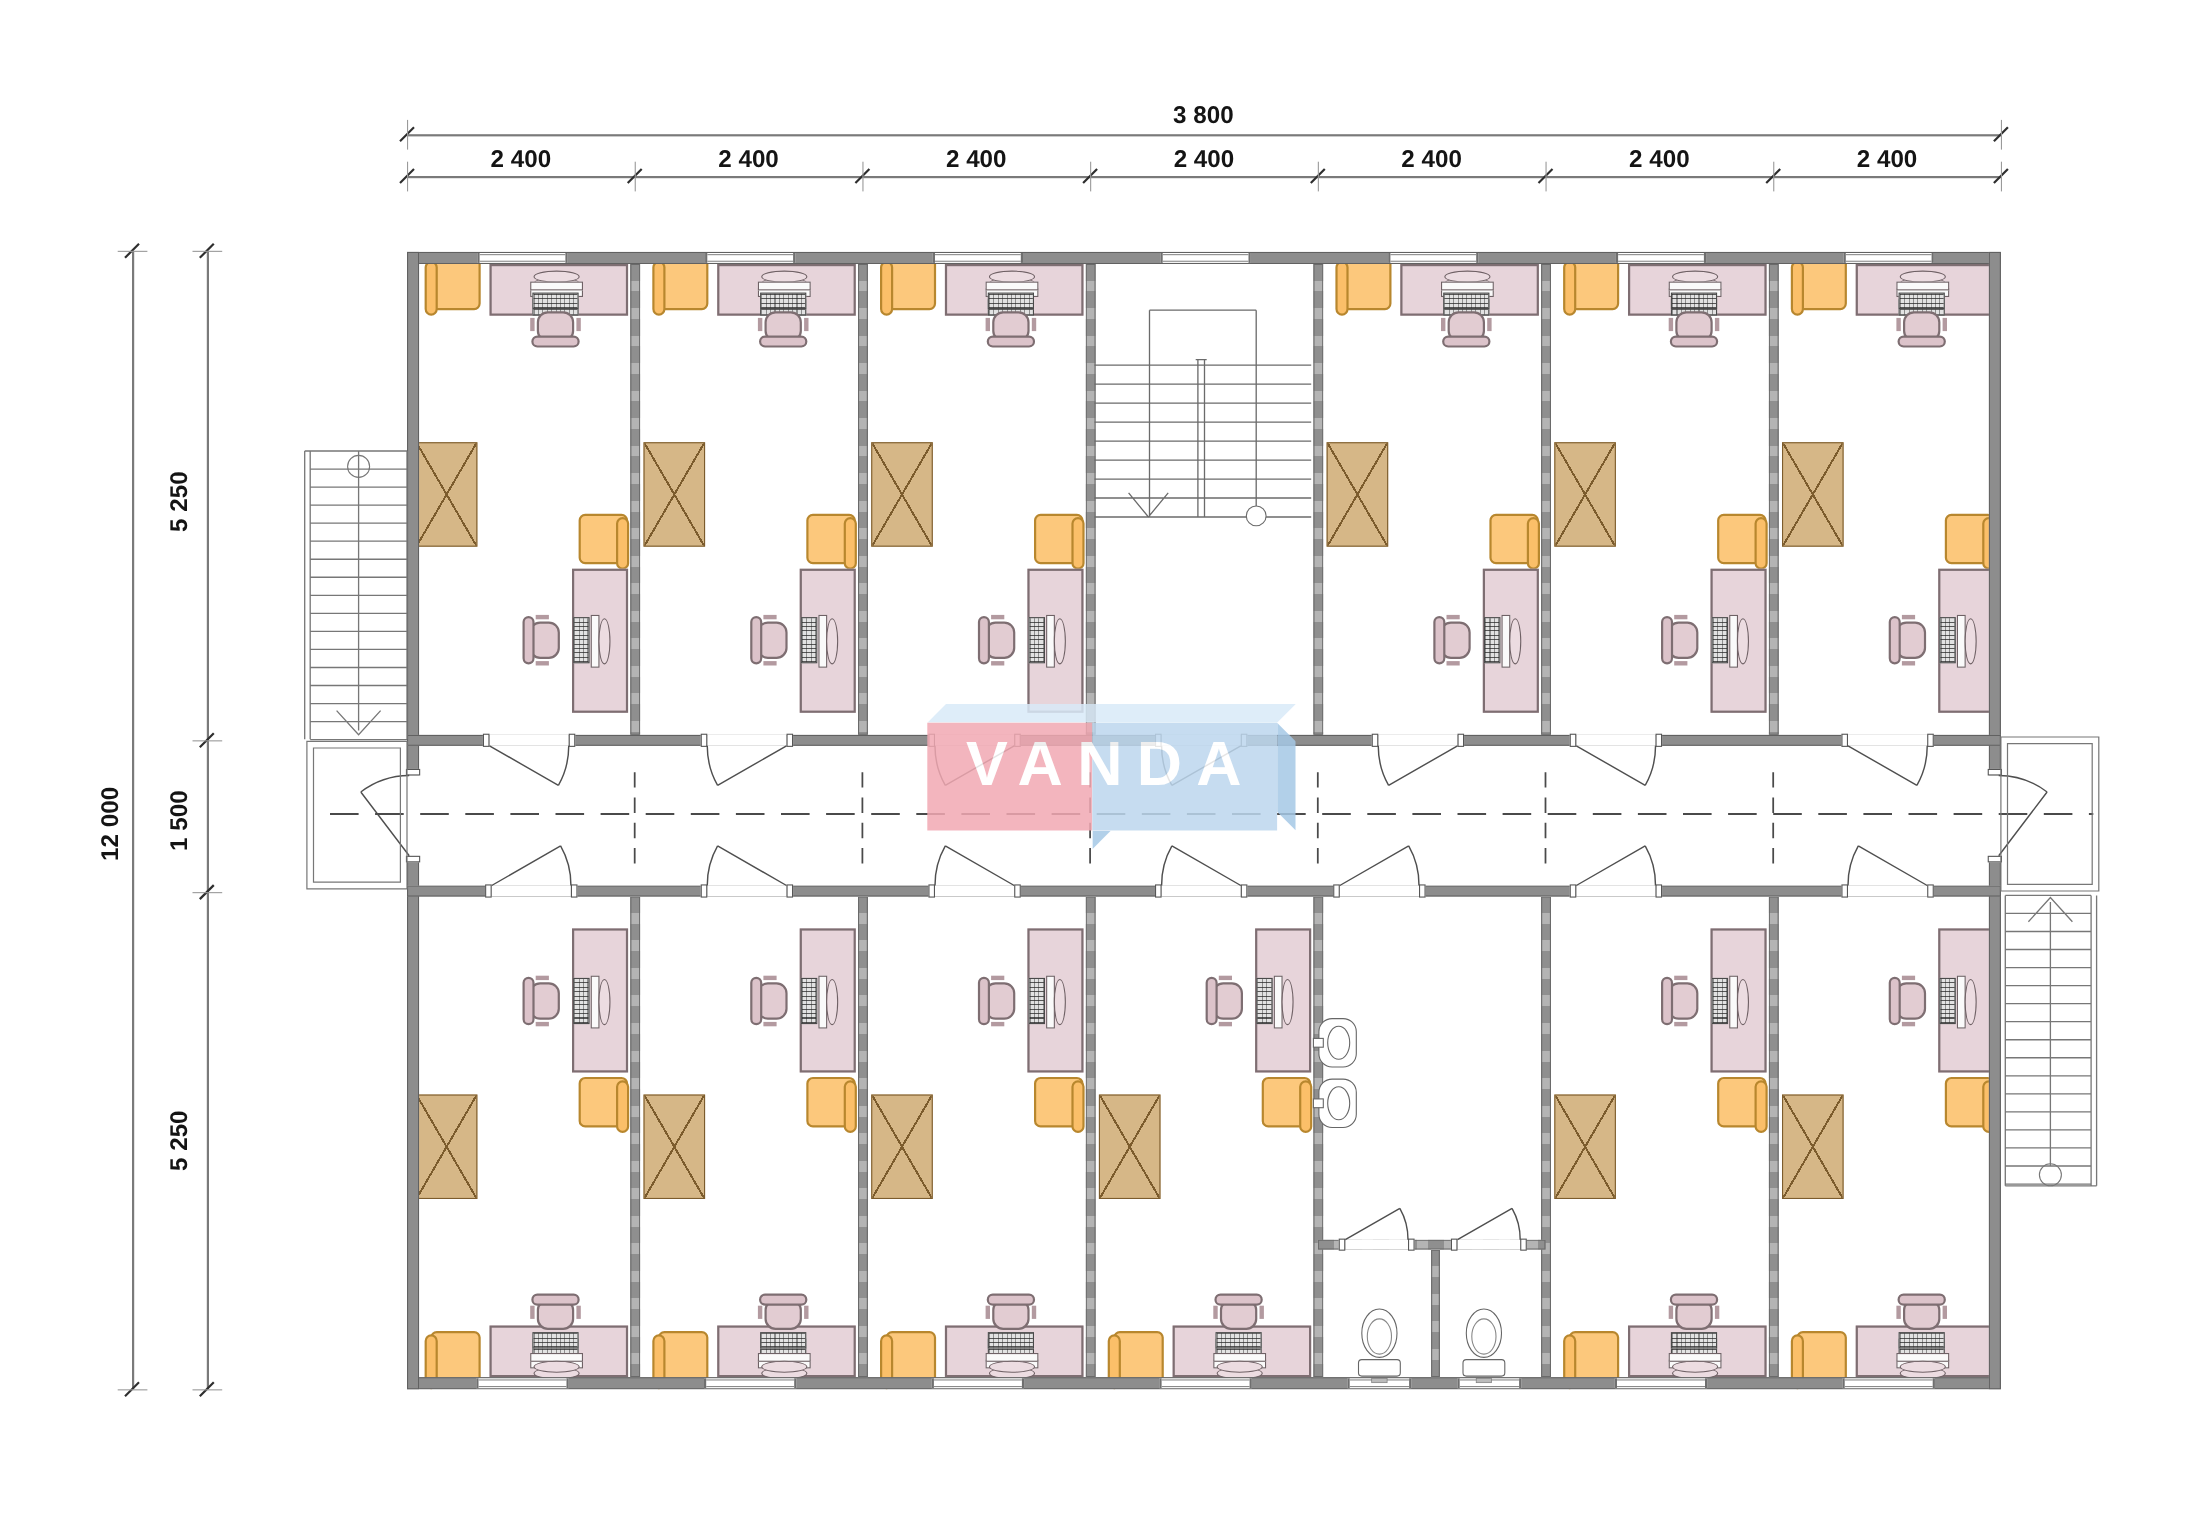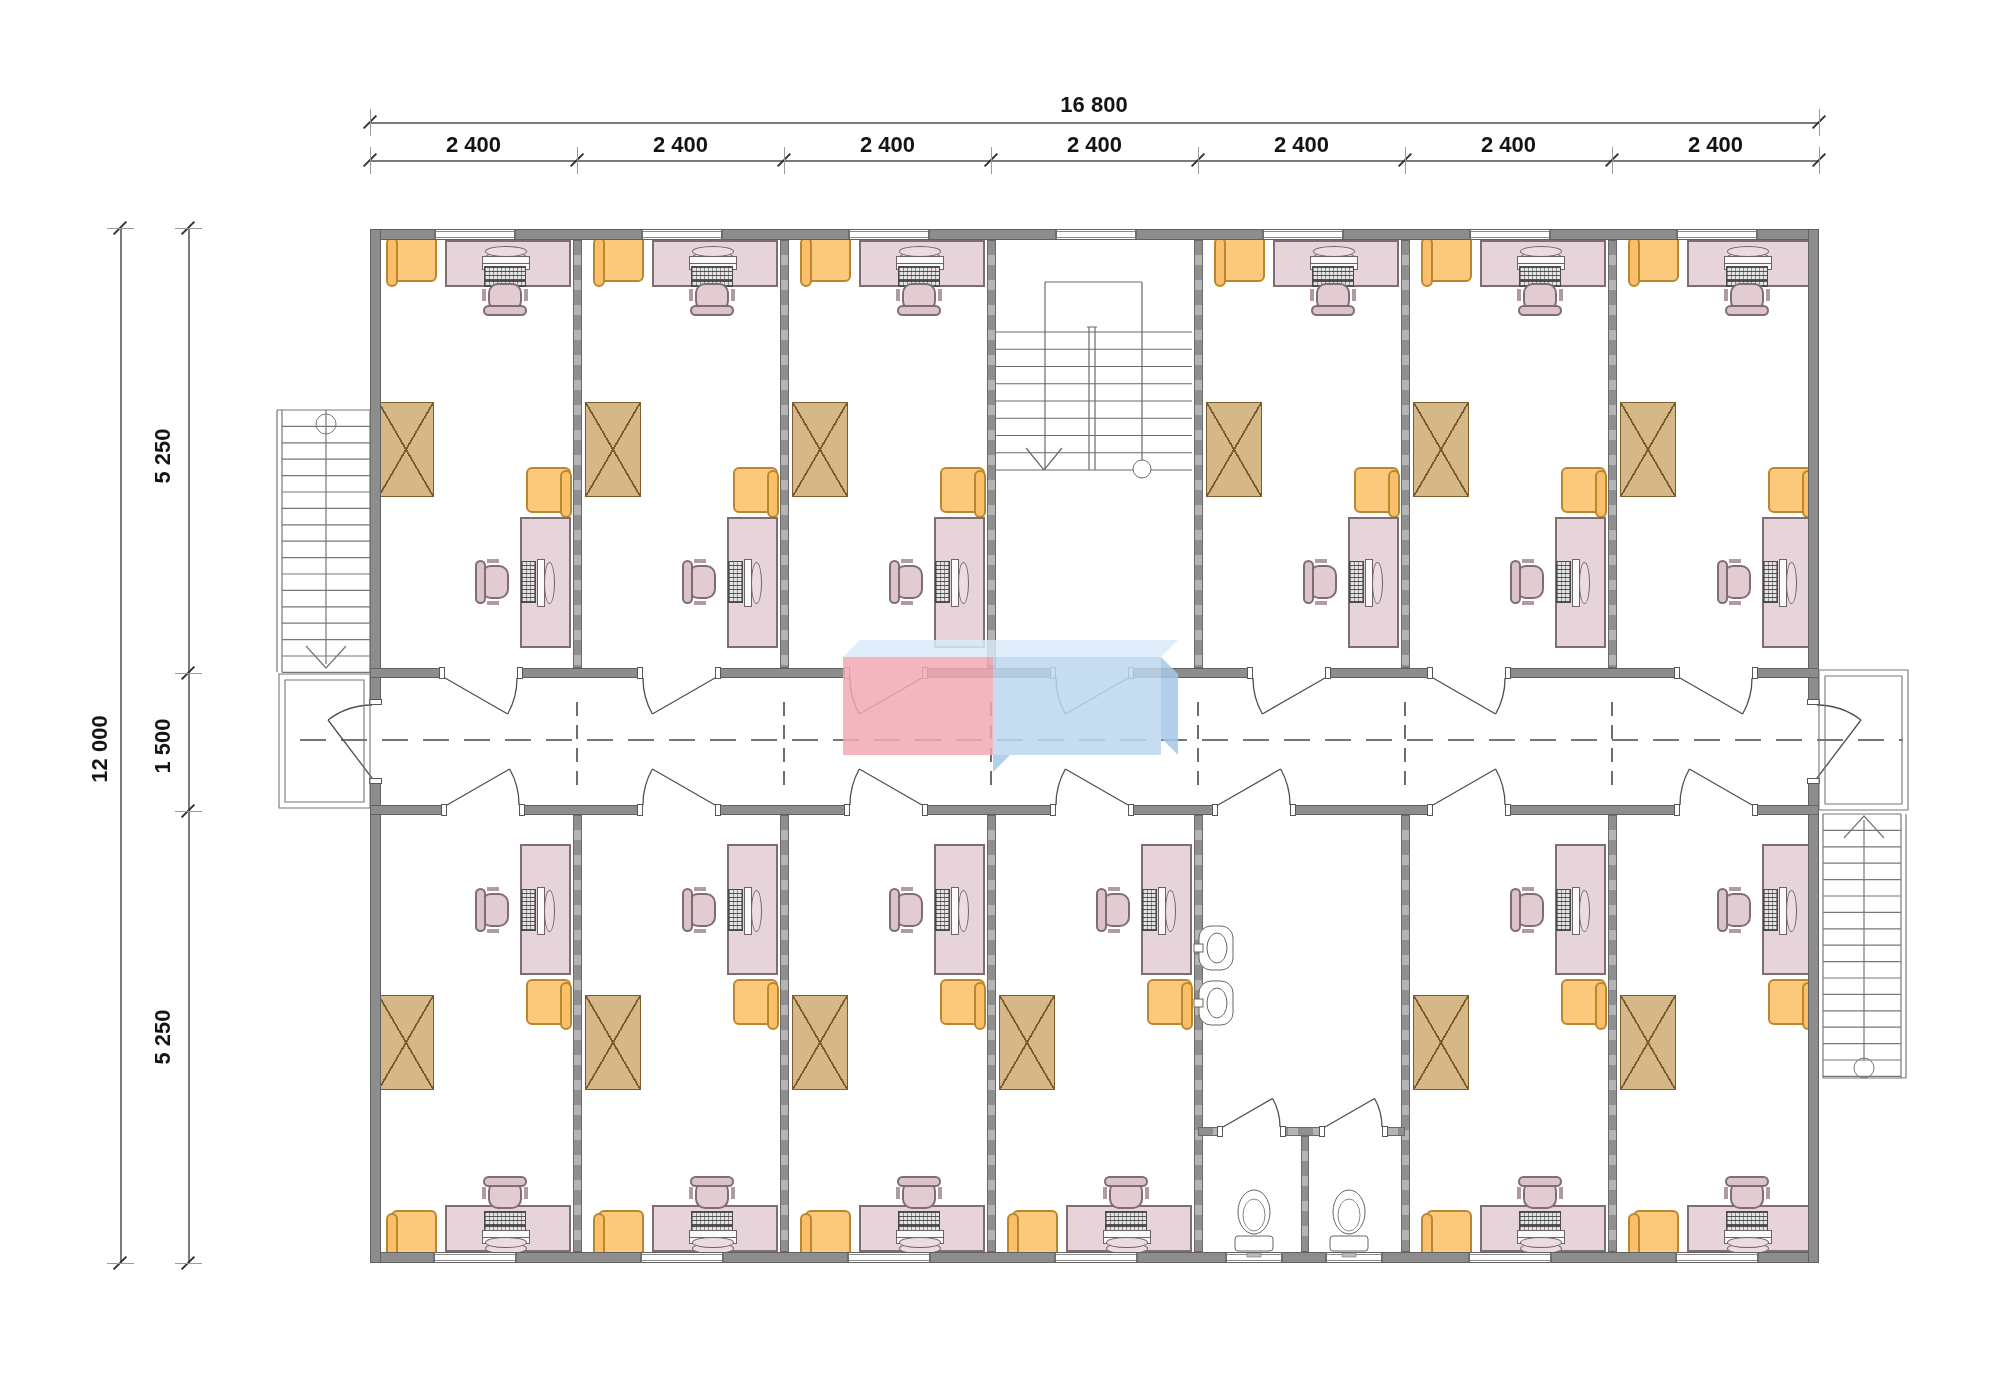--- a/index.html
+++ b/index.html
@@ -46,21 +46,21 @@
   #logo .text{position:absolute;left:8px;top:22px;width:322px;text-align:center;
      font-weight:800;font-size:57px;letter-spacing:13px;color:#ffffff;
      font-family:"Liberation Sans",sans-serif;}
   svg{position:absolute;left:0;top:0;pointer-events:none;}
 </style>
 </head>
 <body>
 
 <div id="canvas">
 
-  <div class="dimlabel" style="left:994px;top:92px;width:200px;">16 800</div>
+  <div class="dimlabel" style="left:994px;top:92px;width:200px;">3 800</div>
 
   <div class="dimlabel" style="left:370px;top:132px;width:207px;">2 400</div>
   <div class="dimlabel" style="left:577px;top:132px;width:207px;">2 400</div>
   <div class="dimlabel" style="left:784px;top:132px;width:207px;">2 400</div>
   <div class="dimlabel" style="left:991px;top:132px;width:207px;">2 400</div>
   <div class="dimlabel" style="left:1198px;top:132px;width:207px;">2 400</div>
   <div class="dimlabel" style="left:1405px;top:132px;width:207px;">2 400</div>
   <div class="dimlabel" style="left:1612px;top:132px;width:207px;">2 400</div>
 
   <div class="dimlabel rot" style="left:40px;top:736px;width:120px;">12 000</div>
@@ -510,20 +510,21 @@
         <rect x="1342" y="1253" width="14" height="4" fill="#bbb" stroke="#777" stroke-width="0.6"></rect>
       </g>
     </svg>
 
   <div id="logo">
     <div class="face" style="clip-path: polygon(2px 17px, 19px 0px, 337px 0px, 320px 17px); width: 338px; height: 17px; background: rgb(217, 234, 248);"></div>
     <div class="face" style="left: 2px; top: 17px; width: 150px; height: 98px; background: rgb(242, 169, 179);"></div>
     <div class="face" style="left: 152px; top: 17px; width: 168px; height: 98px; background: rgb(189, 215, 238);"></div>
     <div class="face" style="clip-path: polygon(0px 0px, 17px 17px, 17px 98px, 0px 81px); left: 320px; top: 17px; width: 17px; height: 98px; background: rgb(165, 200, 230);"></div>
     <div class="face" style="clip-path: polygon(0px 0px, 17px 0px, 0px 17px); left: 152px; top: 115px; width: 17px; height: 17px; background: rgb(165, 200, 230);"></div>
+    <div class="text">VANDA</div>
   </div>
 <div class="dimline" style="left: 370px; top: 122px; width: 1449px; height: 1.5px;"></div>
     <div class="dimline" style="left: 370px; top: 160px; width: 1449px; height: 1.5px;"></div>
     <div class="dimline" style="left: 120px; top: 228px; width: 1.5px; height: 1035px;"></div>
     <div class="dimline" style="left: 188px; top: 228px; width: 1.5px; height: 1035px;"></div>
     <div class="tick" style="left: 361px; top: 159px; width: 18px; height: 2px;"></div>
     <div class="ext" style="left: 370px; top: 147px; width: 1px; height: 27px;"></div>
     <div class="tick" style="left: 568px; top: 159px; width: 18px; height: 2px;"></div>
     <div class="ext" style="left: 577px; top: 147px; width: 1px; height: 27px;"></div>
     <div class="tick" style="left: 775px; top: 159px; width: 18px; height: 2px;"></div>

